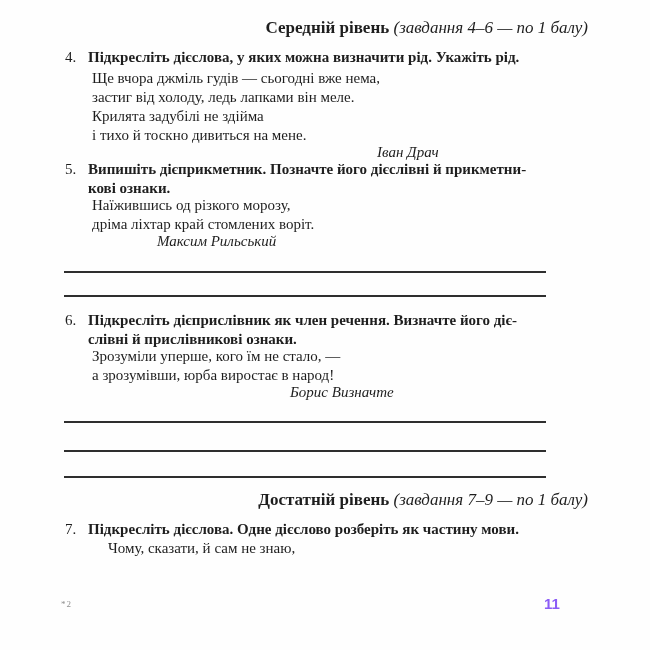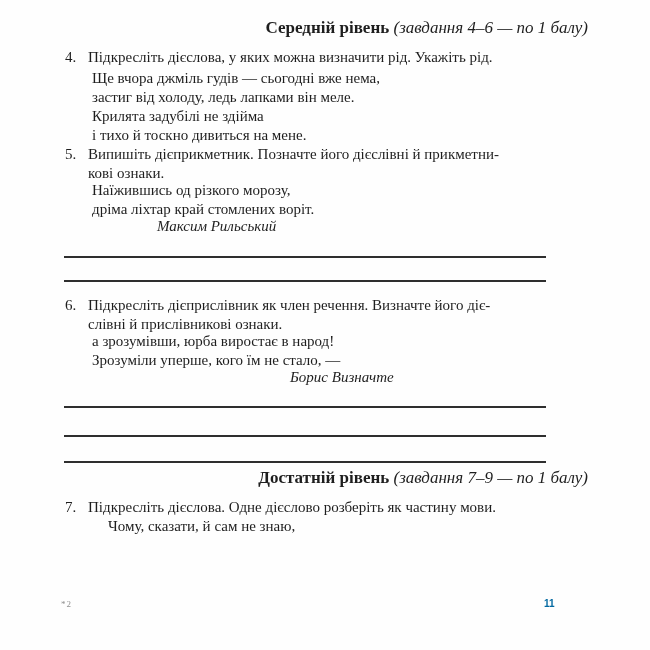--- a/index.html
+++ b/index.html
@@ -13,27 +13,27 @@
   .content {
     position:absolute; left:64px; top:0; width:524px;
   }
   .section-heading {
     margin-top:16px;
     text-align:right;
     font-size:17px; line-height:24px; font-weight:bold;
     white-space:nowrap;
   }
   .section-heading .it { font-style:italic; font-weight:normal; }
-  .section-heading.second { margin-top:3px; }
+  .section-heading.second { margin-top:10px; }
 
   .instr {
     position:relative; padding-left:24px;
     font-size:15px; line-height:19px;
   }
-  .instr-line { white-space:nowrap; }
+  .instr-line { white-space:nowrap;font-weight:bold; }
   .num { position:absolute; left:1px; top:0; }
 
   .t4 { margin-top:8px; }
   .t6 { margin-top:14px; }
   .t7 { margin-top:8px; }
 
   .poem { padding-left:28px; font-size:15px; line-height:19px; }
   .poem-line { white-space:nowrap; }
   .t4-poem { margin-top:2px; }
   .t5-poem { margin-top:-2px; }
@@ -55,41 +55,42 @@
   .al-b2 { margin-top:27px; }
   .al-b3 { margin-top:24px; }
 
   .print-mark {
     position:absolute; left:61px; top:600px;
     font-size:9px; line-height:9px; color:#8f8f8f; letter-spacing:1px;
   }
   .page-num {
     position:absolute; left:544px; top:595px;
     font-family:"Liberation Sans","DejaVu Sans",sans-serif;
-    font-weight:bold; font-size:10px; line-height:17px; color:#0369a1;
+    font-weight:bold; font-size:15px; line-height:17px; color:#8b5cf6;
   }
 </style>
 </head>
 <body>
 
 <div class="content">
 
   <div class="section-heading"><span>Середній рівень </span><span class="it">(завдання 4–6 — по 1 балу)</span></div>
 
   <section>
     <div class="instr t4">
       <span class="num">4.</span>
       <div class="instr-line">Підкресліть дієслова, у яких можна визначити рід. Укажіть рід.</div>
     </div>
     <div class="poem t4-poem">
       <div class="poem-line">Ще вчора джміль гудів — сьогодні вже нема,</div>
       <div class="poem-line">застиг від холоду, ледь лапками він меле.</div>
       <div class="poem-line">Крилята задубілі не здійма</div>
       <div class="poem-line">і тихо й тоскно дивиться на мене.</div>
     </div>
+    <div class="author author-4">Іван Драч</div>
   </section>
 
   <section>
     <div class="instr">
       <span class="num">5.</span>
       <div class="instr-line">Випишіть дієприкметник. Позначте його дієслівні й прикметни-</div>
       <div class="instr-line">кові ознаки.</div>
     </div>
     <div class="poem t5-poem">
       <div class="poem-line">Наїжившись од різкого морозу,</div>
@@ -101,22 +102,22 @@
   <div class="al al-a1"></div>
   <div class="al al-a2"></div>
 
   <section>
     <div class="instr t6">
       <span class="num">6.</span>
       <div class="instr-line">Підкресліть дієприслівник як член речення. Визначте його діє-</div>
       <div class="instr-line">слівні й прислівникові ознаки.</div>
     </div>
     <div class="poem t6-poem">
+      <div class="poem-line">Зрозуміли уперше, кого їм не стало, —</div>
       <div class="poem-line">а зрозумівши, юрба виростає в народ!</div>
-      <div class="poem-line">Зрозуміли уперше, кого їм не стало, —</div>
     </div>
     <div class="author author-6">Борис Визначте</div>
   </section>
 
   <div class="al al-b1"></div>
   <div class="al al-b2"></div>
   <div class="al al-b3"></div>
 
   <div class="section-heading second"><span>Достатній рівень </span><span class="it">(завдання 7–9 — по 1 балу)</span></div>
 

